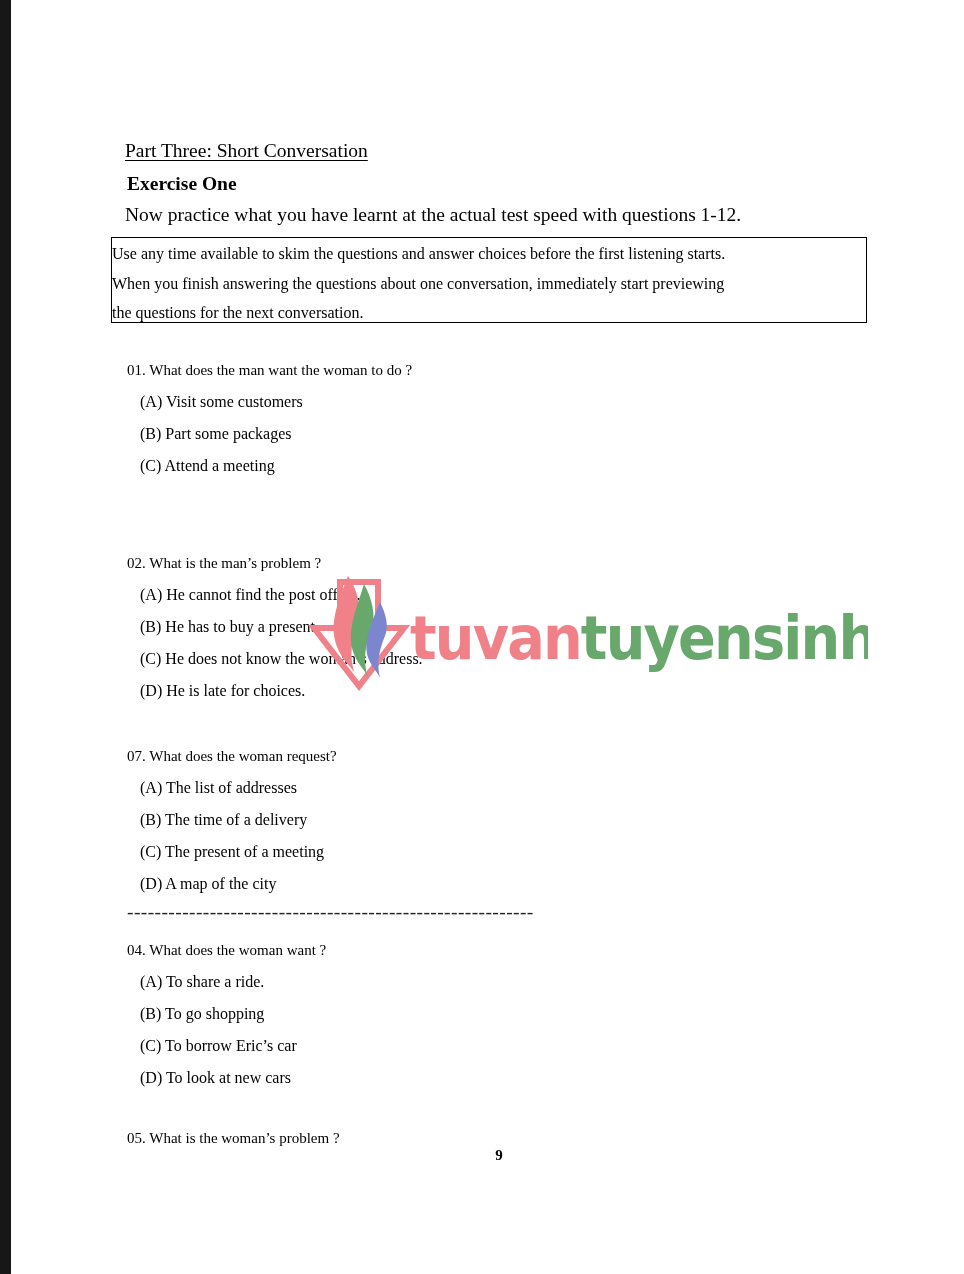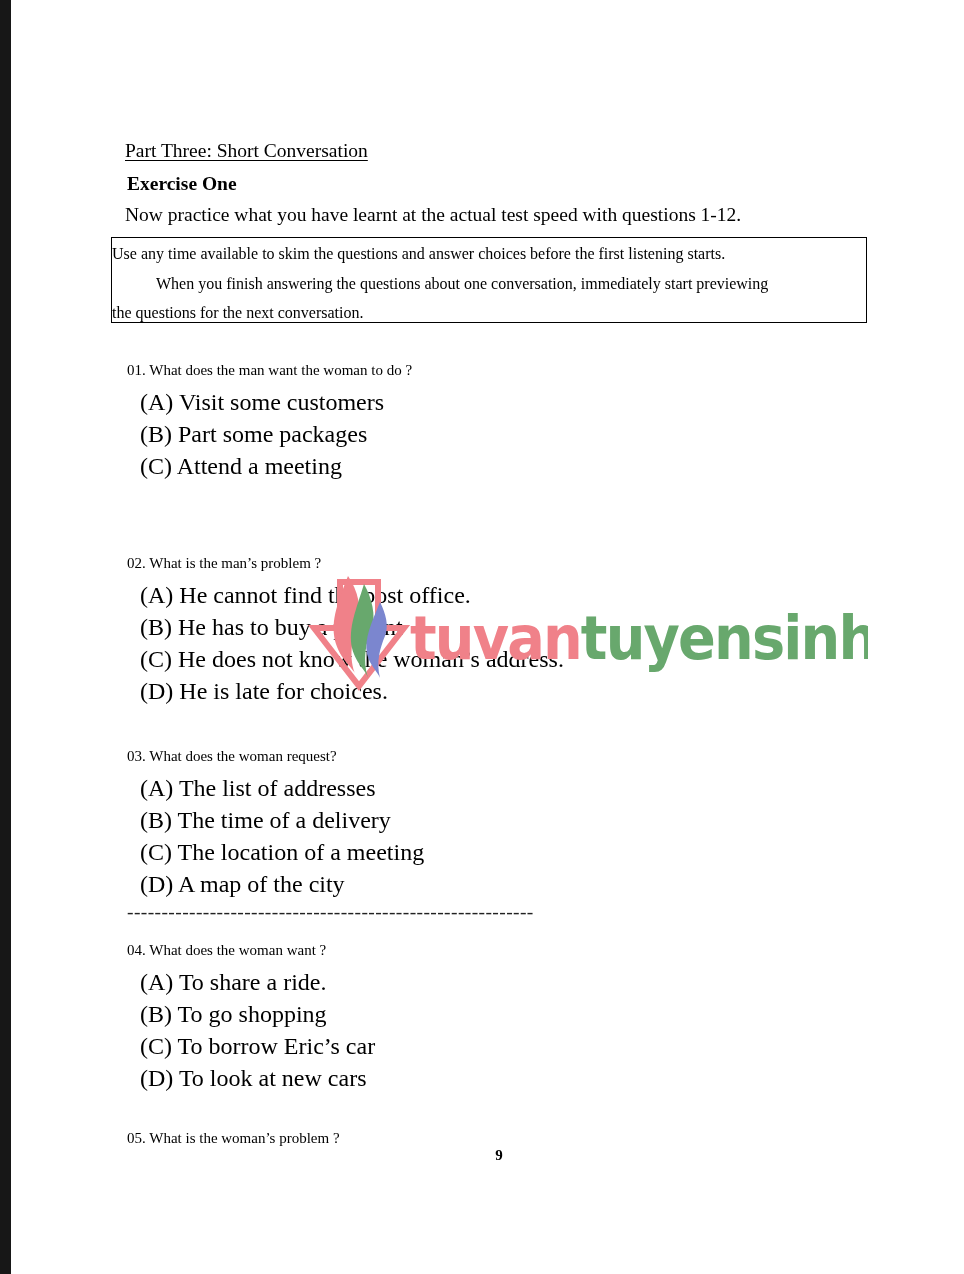--- a/index.html
+++ b/index.html
@@ -75,40 +75,40 @@
   }
   #tip-box .tip-line {
     position: absolute;
     left: 0;
     font-size: 16px;
     line-height: 22px;
     white-space: nowrap;
     text-align: center;
   }
   #tip-box .tip-line.l1 { top: 5px; }
-  #tip-box .tip-line.l2 { top: 35px; margin-left: 44px; }
+  #tip-box .tip-line.l2 { top: 35px; }
   #tip-box .tip-line.l3 { top: 64px; }
 
   
   .question-block {
     position: absolute;
     left: 0;
     width: 700px;
   }
   .q-stem {
     position: relative;
     left: 16px;
     font-size: 15px;
     line-height: 32px;
     white-space: nowrap;
   }
   .q-choice {
     position: relative;
     left: 29px;
-    font-size: 24px;
+    font-size: 16px;
     line-height: 32px;
     white-space: nowrap;
   }
 
   #q1 { top: 354px; }
   #q2 { top: 547px; }
   #q3 { top: 740px; }
   #q4 { top: 934px; }
   #q5 { top: 1122px; }
 
@@ -197,24 +197,24 @@
 
     <div class="question-block" id="q2">
       <div class="q-stem">02. What is the man’s problem ?</div>
       <div class="q-choice">(A) He cannot find the post office.</div>
       <div class="q-choice">(B) He has to buy a present</div>
       <div class="q-choice">(C) He does not know the woman’s address.</div>
       <div class="q-choice">(D) He is late for choices.</div>
     </div>
 
     <div class="question-block" id="q3">
-      <div class="q-stem">03. What does the woman request?</div>
+      <div class="q-stem">07. What does the woman request?</div>
       <div class="q-choice">(A) The list of addresses</div>
       <div class="q-choice">(B) The time of a delivery</div>
-      <div class="q-choice">(C) The location of a meeting</div>
+      <div class="q-choice">(C) The present of a meeting</div>
       <div class="q-choice">(D) A map of the city</div>
     </div>
 
     <div class="divider">-----------------------------------------------------------</div>
 
     <div class="question-block" id="q4">
       <div class="q-stem">04. What does the woman want ?</div>
       <div class="q-choice">(A) To share a ride.</div>
       <div class="q-choice">(B) To go shopping</div>
       <div class="q-choice">(C) To borrow Eric’s car</div>

